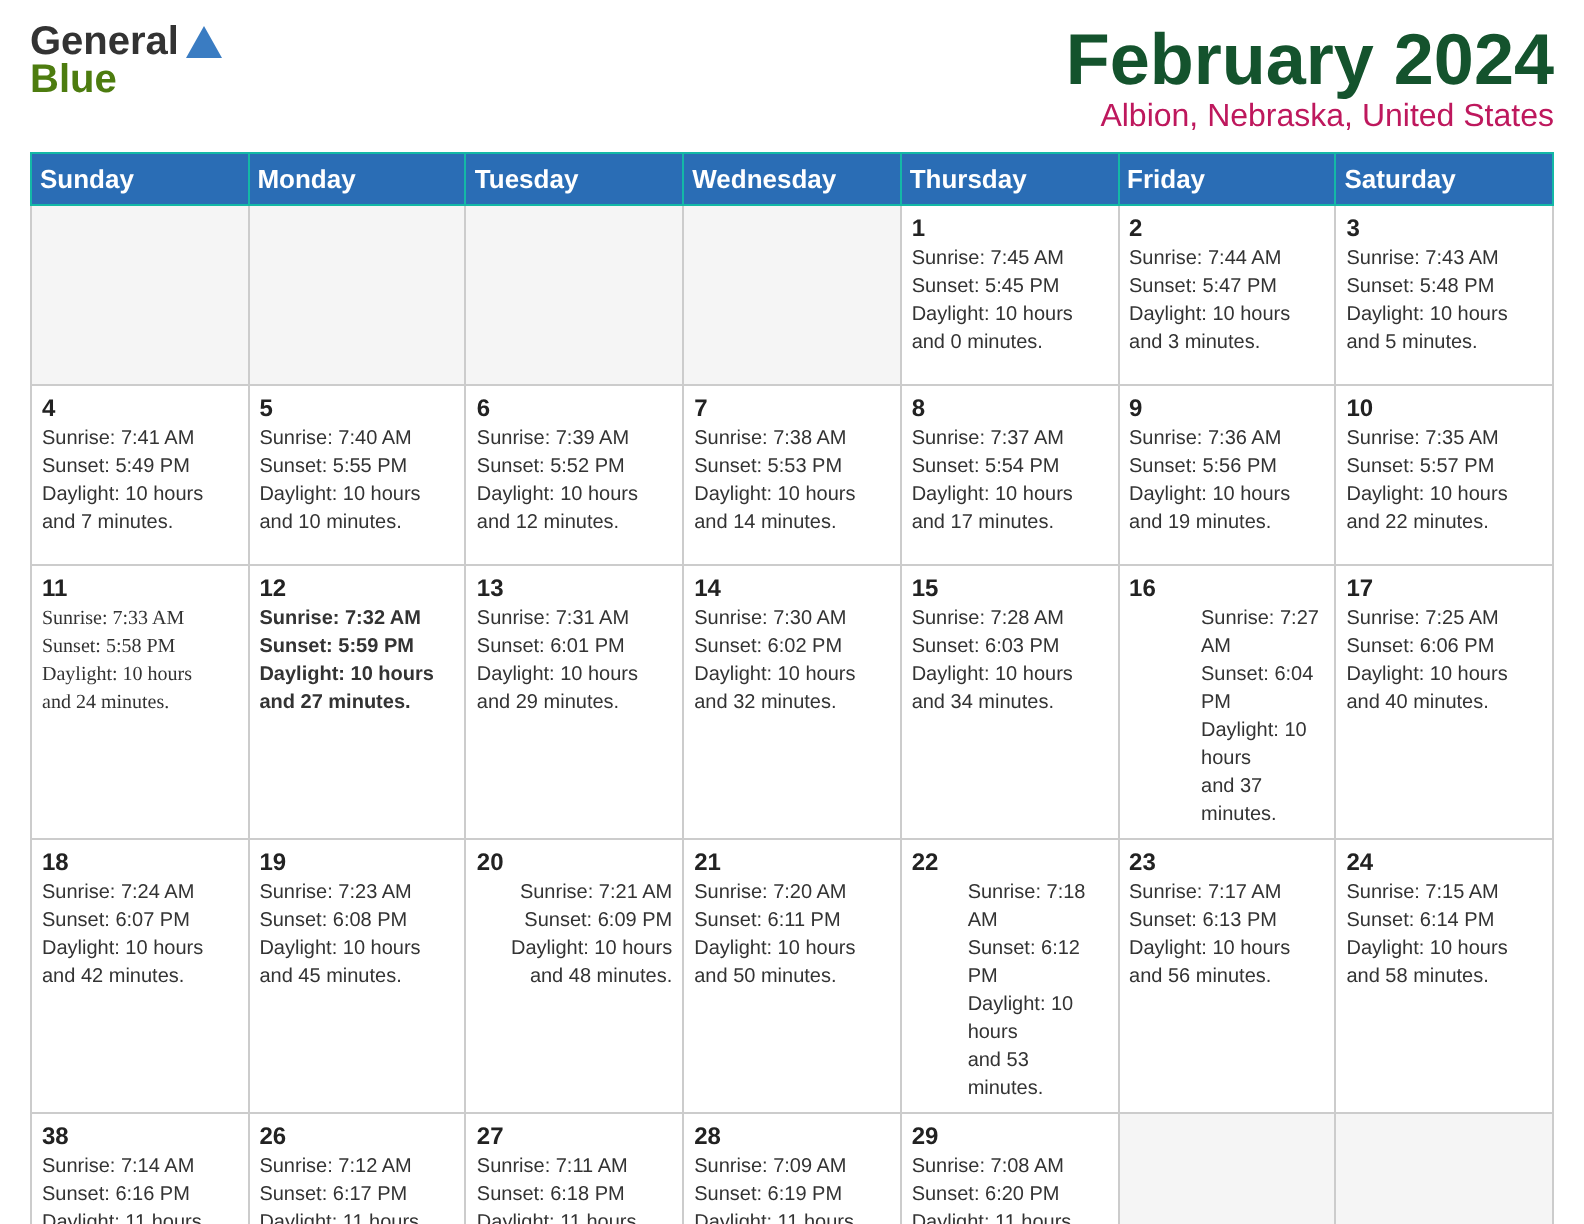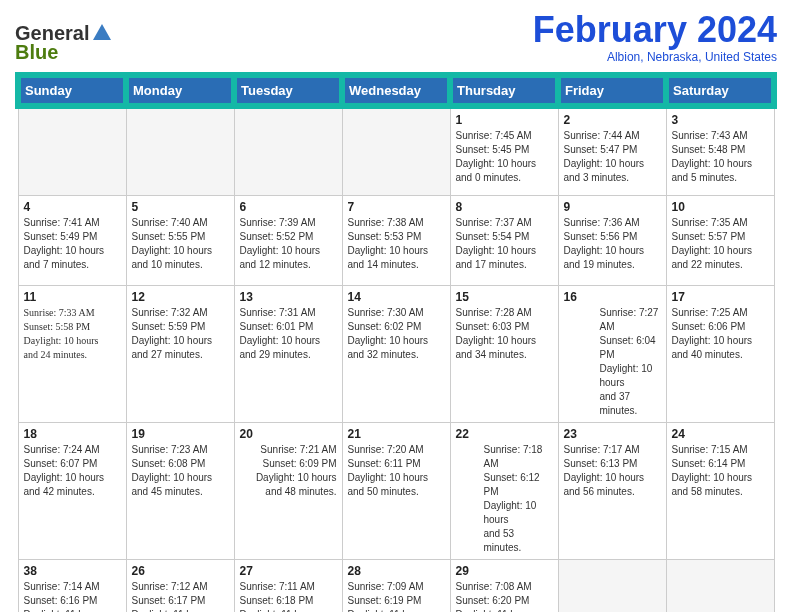--- a/index.html
+++ b/index.html
@@ -6,54 +6,54 @@
     body {
       font-family: Arial, sans-serif;
       background: #fff;
       width: 792px;
       min-height: 612px;
       padding: 10px 15px;
     }
     .header {
       display: flex;
       justify-content: space-between;
-      align-items: flex-end;
+      align-items: flex-start;
       margin-bottom: 8px;
     }
     .logo {
       display: flex;
       flex-direction: column;
       align-items: flex-start;
     }
     .title-block {
       text-align: right;
     }
     .month-title {
       font-size: 36px;
       font-weight: bold;
-      color: #1d4ed8;
+      color: #14532d;
       line-height: 1.1;
     }
     .location-title {
-      font-size: 12px;
-      color: #1d4ed8;
+      font-size: 16px;
+      color: #be185d;
     }
     .calendar {
       width: 100%;
       border-collapse: collapse;
       border: 1px solid #ccc;
     }
     .calendar th {
       background-color: #2a6db5;
       color: #fff;
       font-size: 13px;
       font-weight: bold;
       padding: 5px 4px;
       text-align: left;
-      border: 6px solid #14b8a6;
+      border: 1px solid #14b8a6;
     }
     .calendar td {
       vertical-align: top;
       padding: 4px 5px;
       border: 1px solid #ccc;
       width: calc(100%/7);
       font-size: 10.5px;
       color: #333;
       height: 90px;
       background: #fff;
@@ -186,21 +186,21 @@
       <tr>
         <td>
           <div class="day-number">11</div>
           <div class="day-info" style="white-space: pre-line; font-family: Liberation Serif, serif;">Sunrise: 7:33 AM
 Sunset: 5:58 PM
 Daylight: 10 hours
 and 24 minutes.</div>
         </td>
         <td>
           <div class="day-number">12</div>
-          <div class="day-info" style="white-space: pre-line;">Sunrise: 7:32 AM
+          <div class="day-info" style="white-space: pre-line; font-weight: bold;">Sunrise: 7:32 AM
 Sunset: 5:59 PM
 Daylight: 10 hours
 and 27 minutes.</div>
         </td>
         <td>
           <div class="day-number">13</div>
           <div class="day-info" style="white-space: pre-line;">Sunrise: 7:31 AM
 Sunset: 6:01 PM
 Daylight: 10 hours
 and 29 minutes.</div>

